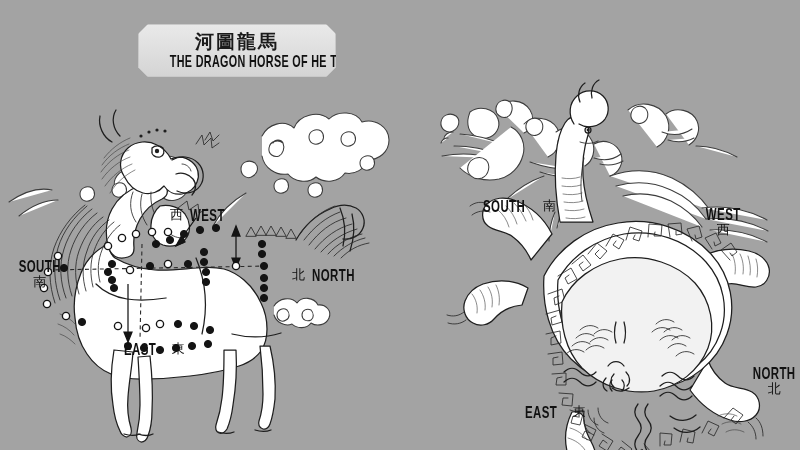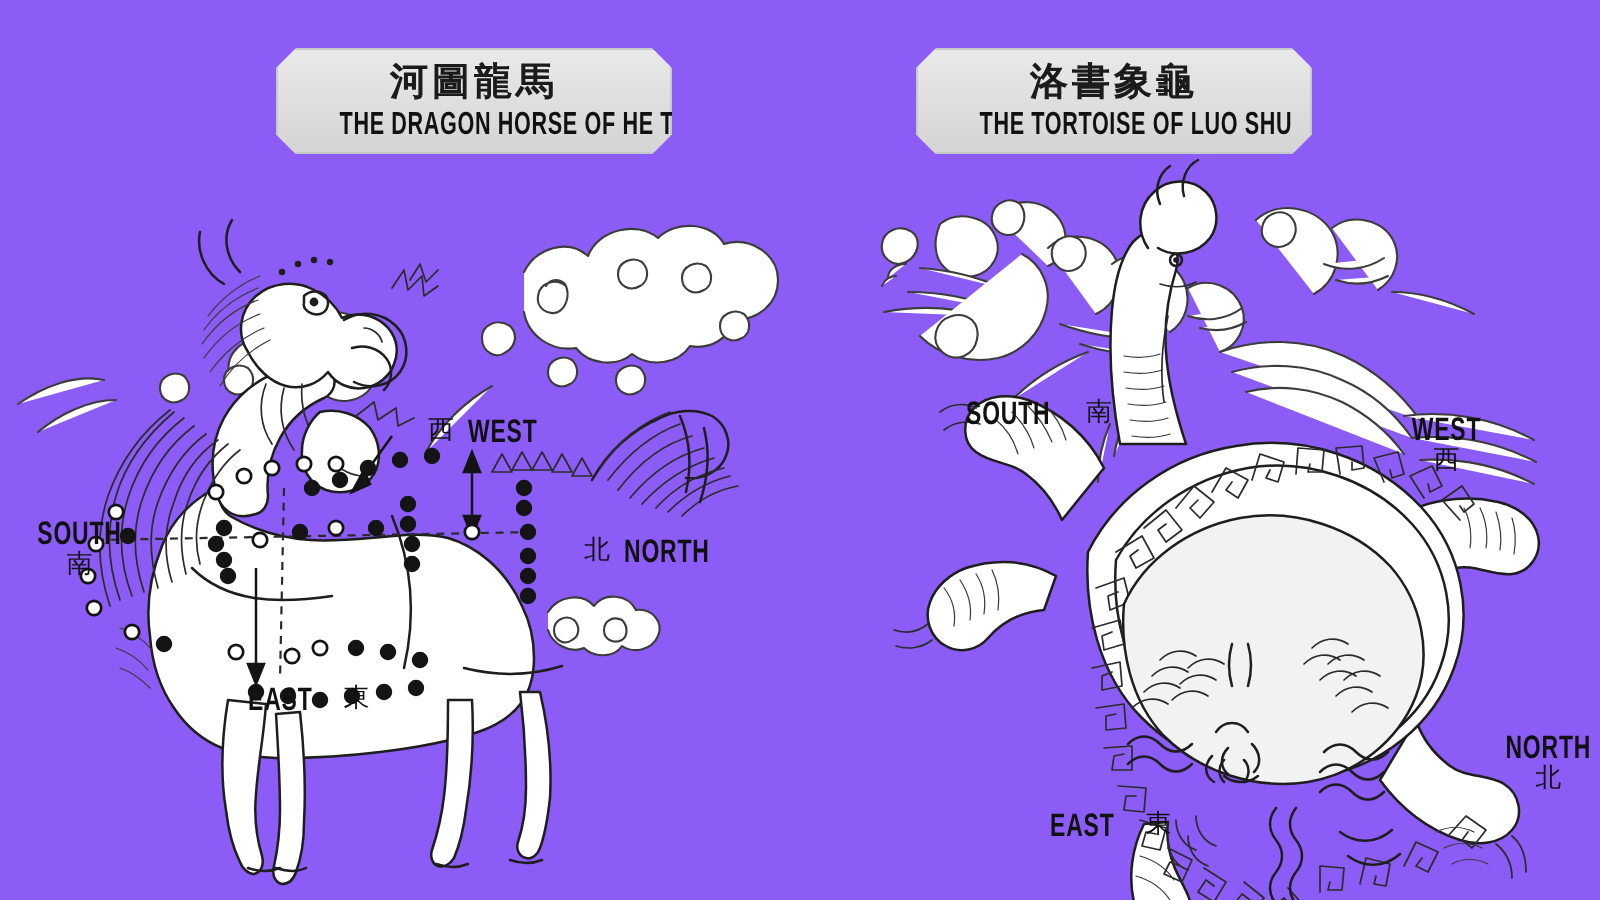--- a/index.html
+++ b/index.html
@@ -4,21 +4,21 @@
 <style>
   * { box-sizing: border-box; }
   html, body { margin:0; padding:0; }
   body {
     width: 800px; height: 450px;
     background: #ffffff;
     font-family: "Liberation Sans", sans-serif;
     overflow: hidden;
     position: relative;
   }
-  #stage { position:relative; width:800px; height:450px; background:#8b5cf6; }
+  #stage { position:relative; width:800px; height:450px; background:#a3a3a3; }
 
   
   .banner {
     position:absolute;
     background: linear-gradient(180deg,#e9e9e9 0%, #dedede 55%, #d4d4d4 100%);
     border:1px solid #c9c9c9;
     text-align:center;
     padding:5px 14px 7px 14px;
     
     clip-path: polygon(10px 0, calc(100% - 10px) 0, 100% 10px, 100% calc(100% - 10px),
@@ -51,21 +51,21 @@
     font-family:"DejaVu Sans", sans-serif; font-size:13px; color:#111;
     display:inline-block;
   }
   .dirlabel.stack { text-align:center; }
   .dirlabel.stack .en { transform-origin:center; display:block; }
   .dirlabel.stack .cn { display:block; margin-top:-1px; }
   .dirlabel.inline .cn { margin-left:4px; vertical-align:1px; }
   .dirlabel.inline-rev .cn { margin-right:3px; vertical-align:1px; }
 
   #lbl-l-south { left:14px;  top:258px; }
-  #lbl-l-west  { left:170px; top:206px;margin-left:44px; }
+  #lbl-l-west  { left:170px; top:206px; }
   #lbl-l-north { left:292px; top:266px; }
   #lbl-l-east  { left:124px; top:340px; }
   #lbl-r-south { left:483px; top:197px; }
   #lbl-r-west  { left:702px; top:206px; }
   #lbl-r-north { left:748px; top:365px; }
   #lbl-r-east  { left:525px; top:403px; }
 
   svg { display:block; overflow:visible; }
   .art { position:absolute; }
   #art-left  { left:0px;   top:88px;  }
@@ -530,24 +530,20 @@
         </g>
       </g>
     </svg>
   </div>
 
   <div class="banner" id="banner-left">
     <div class="cn">河圖龍馬</div>
     <div class="en">THE DRAGON HORSE OF HE TU</div>
   </div>
 
-  <div class="banner" id="banner-right">
-    <div class="cn">洛書象龜</div>
-    <div class="en">THE TORTOISE OF LUO SHU</div>
-  </div>
 
   <div class="dirlabel stack" id="lbl-l-south">
     <span class="en">SOUTH</span>
     <span class="cn">南</span>
   </div>
 
   <div class="dirlabel inline-rev" id="lbl-l-west">
     <span class="cn">西</span>
     <span class="en">WEST</span>
   </div>

